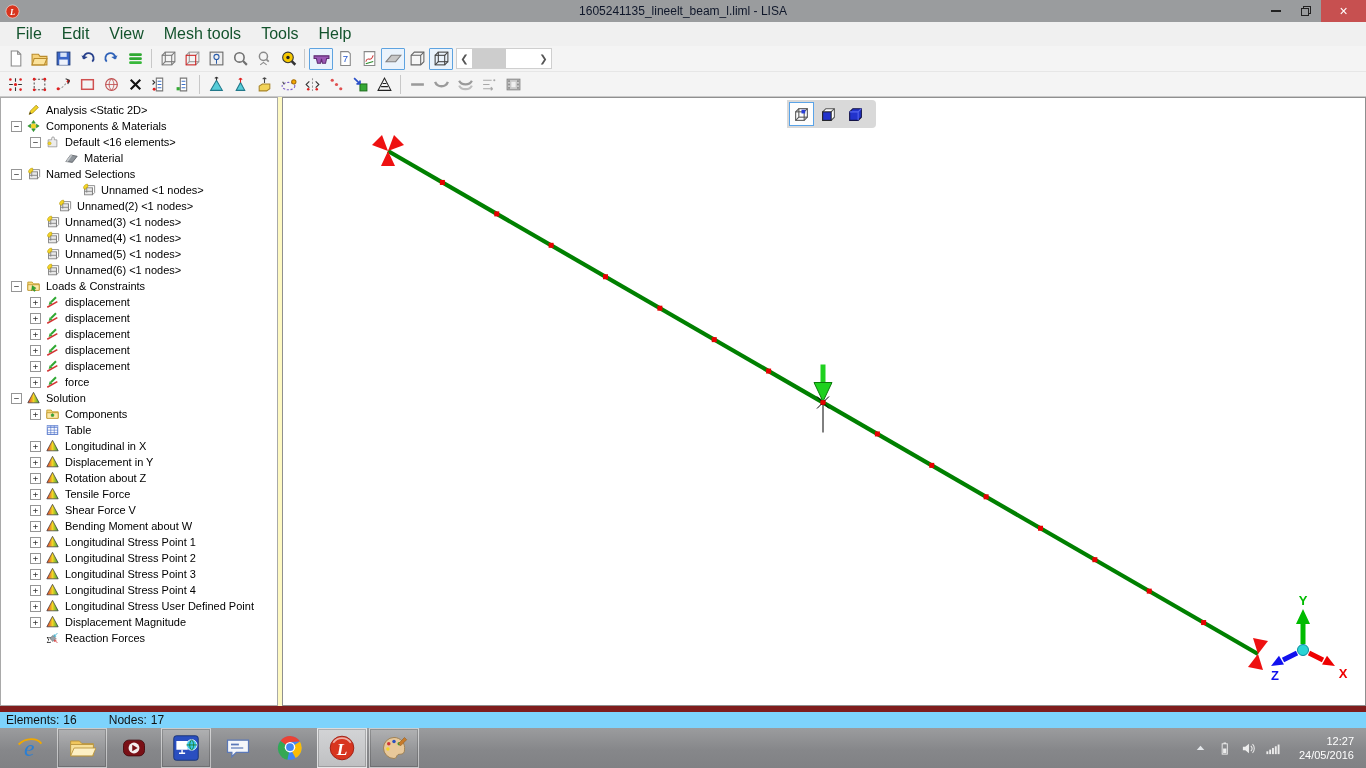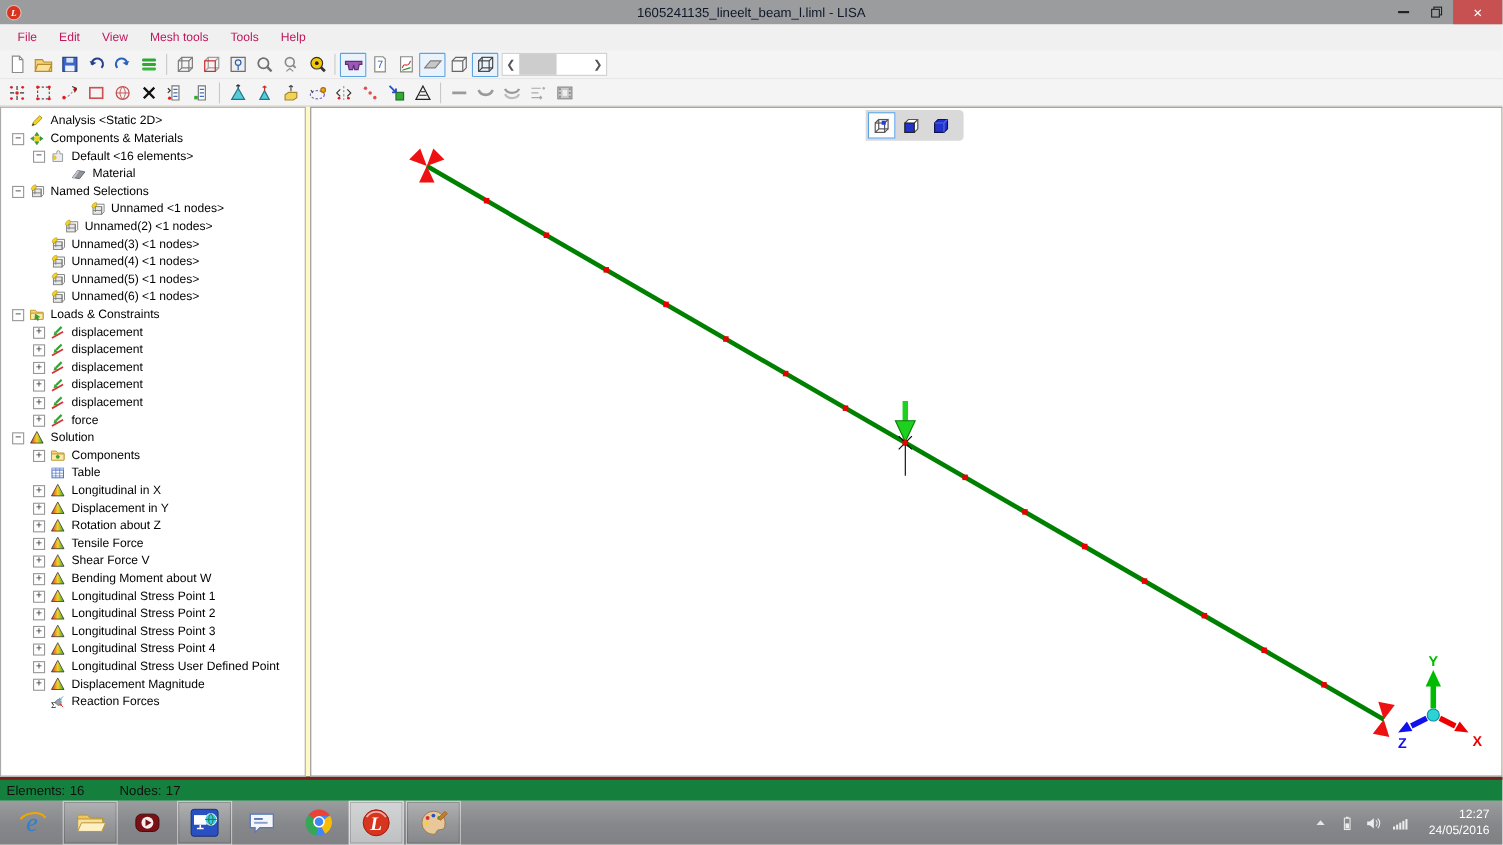--- a/index.html
+++ b/index.html
@@ -11,21 +11,21 @@
   #titlebar .logo { margin-left:5px; display:flex; z-index:2; }
   #titlebar .title { position:absolute; left:0; right:0; text-align:center;
                      font-size:12px; color:#0f172a; }
   #titlebar .controls { margin-left:auto; display:flex; height:100%; z-index:2; }
   .ctl { width:30px; height:100%; display:flex; align-items:center; justify-content:center; }
   .ctl-min i { display:block; width:10px; height:2px; background:#222; }
   .ctl-close { width:45px; background:#c75050; color:#fff; font-size:14px; line-height:1; }
 
   
   #menubar { height:24px; background:#f0f0f0; display:flex; align-items:center; padding-left:6px; }
-  .menu-item { padding:4px 10px; font-size:11px; color:#be185d; }
+  .menu-item { padding:4px 10px; font-size:16px; color:#14532d; }
 
   
   .toolbar { display:flex; align-items:center; background:#f4f4f4; padding-left:3px; }
   #toolbar-main { height:26px; border-bottom:1px solid #e6e6e6; }
   #toolbar-mesh { height:25px; border-bottom:1px solid #c9c9c9; }
   .tbtn { width:24px; height:22px; display:flex; align-items:center; justify-content:center;
           border:1px solid transparent; border-radius:1px; flex:none; }
   .tbtn.toggled { border-color:#5ea3e0; background:#eaf3fc; }
   .tsep { width:1px; height:19px; background:#c8c8c8; margin:0 4px; flex:none; }
   .ticon { display:flex; }
@@ -49,21 +49,21 @@
   #viewport { position:relative; flex:1; background:#fff; border:1px solid #8f8f8f;
               margin-left:4px; overflow:hidden; }
   #model-svg { position:absolute; left:0; top:0; }
   #view-buttons { position:absolute; left:504px; top:2px; background:#d9d9d9;
                   border-radius:0 4px 4px 0; padding:2px 8px 2px 2px; display:flex; gap:2px; }
   .vbtn { width:25px; height:24px; display:flex; align-items:center; justify-content:center;
           border:1px solid transparent; }
   .vbtn.selected { border-color:#59a3e8; background:#fdfdfd; }
 
   
-  #statusbar { height:22px; background:#15803d; border-top:3px solid #7f1d1d;
+  #statusbar { height:22px; background:#7dd3fc; border-top:6px solid #7f1d1d;
                display:flex; align-items:center; padding-left:6px; font-size:12px; color:#111; }
   #statusbar .pair { margin-right:28px; }
   #statusbar .pair span { margin-right:4px; }
 
   
   #taskbar { height:40px; background:linear-gradient(180deg,#9b9c9e,#86878a 55%,#808184);
              display:flex; align-items:stretch; }
   #task-items { display:flex; padding-left:4px; }
   .task-btn { width:50px; display:flex; align-items:center; justify-content:center; margin:0 1px; }
   .task-btn.framed { border:1px solid rgba(255,255,255,.45);

